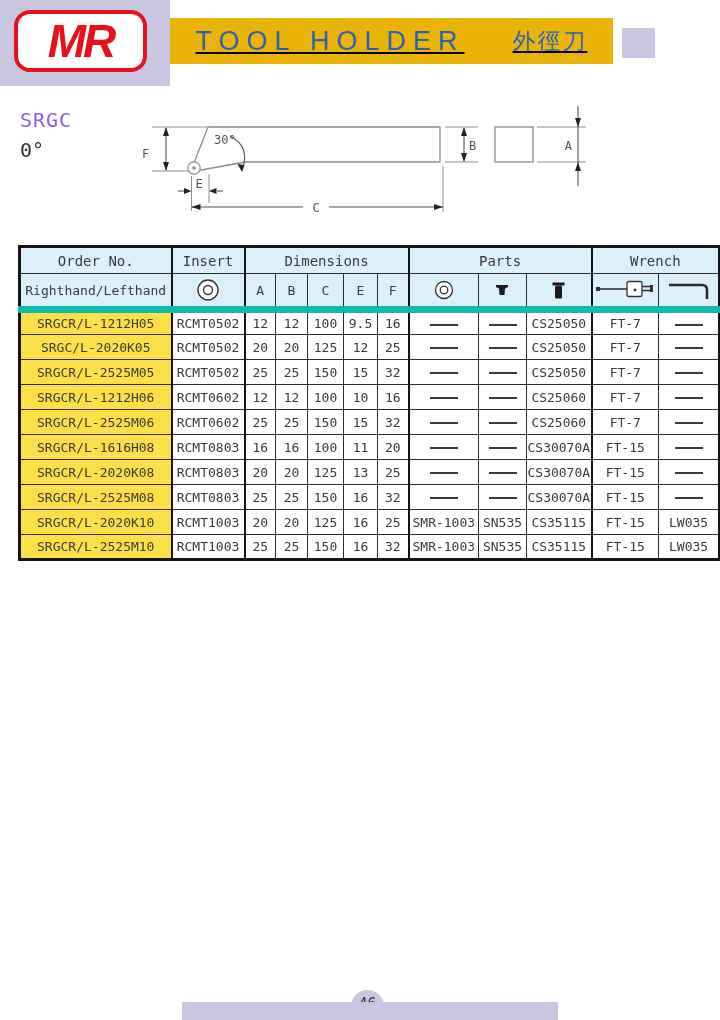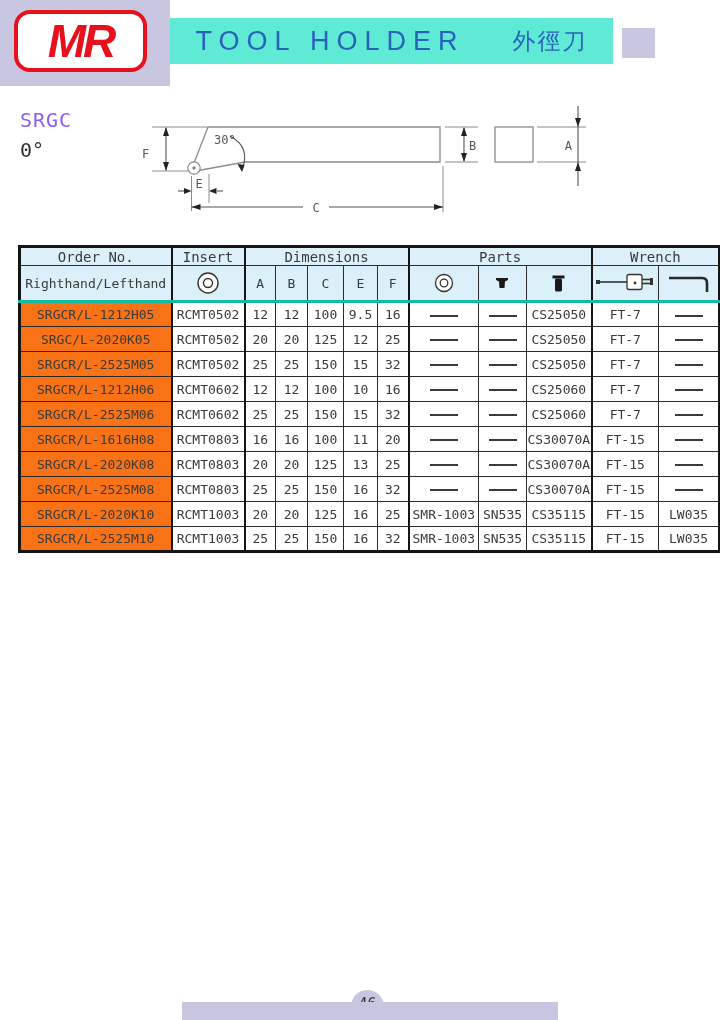--- a/index.html
+++ b/index.html
@@ -7,48 +7,48 @@
               font-family:"DejaVu Sans Mono", monospace; }
   #page { position:relative; width:720px; height:1020px; background:#fff; }
 
   
   .logo-block { position:absolute; left:0; top:0; width:170px; height:86px; background:#c8c6e1; }
   .logo-box { position:absolute; left:14px; top:10px; width:133px; height:62px; background:#fff;
               border:4px solid #e8101c; border-radius:16px; display:flex; align-items:center;
               justify-content:center; }
   .logo-box span { font-family:"Liberation Sans", sans-serif; font-weight:900; font-style:italic;
                    font-size:46px; color:#e8101c; letter-spacing:-3px; line-height:1; }
-  .title-bar { position:absolute; left:170px; top:18px; width:443px; height:46px; background:#5eead4;
-               display:flex; align-items:center; justify-content:center; gap:24px; }
+  .title-bar { position:absolute; left:170px; top:18px; width:443px; height:46px; background:#eab308;
+               display:flex; align-items:center; justify-content:center; gap:24px;text-decoration:underline; }
   .title-en { font-family:"Liberation Sans", sans-serif; font-size:27px; color:#2a62b8;
               letter-spacing:7px; white-space:nowrap; }
   .title-cn { font-family:"Liberation Sans", sans-serif; font-size:23px; color:#2a62b8;
               letter-spacing:2px; white-space:nowrap;margin-left:24px; }
   .deco-square { position:absolute; left:622px; top:28px; width:33px; height:30px; background:#c8c6e1; }
 
   
   .series-label { position:absolute; left:20px; top:108px; font-size:20px; color:#8b5cf6; letter-spacing:1px; }
   .angle-label  { position:absolute; left:20px; top:138px; font-size:20px; color:#2f2f2f; }
 
   
   .drawing { position:absolute; left:130px; top:98px; width:470px; height:125px; }
   .drawing text { font-family:"DejaVu Sans Mono", monospace; font-size:12px; fill:#555; }
 
   
   .tool-table { position:absolute; left:18px; top:245px; width:700px; border-collapse:collapse;
                 table-layout:fixed; border:3px solid #151515; color:#3a3a3a; }
   .tool-table th, .tool-table td { border:1px solid #2b2b2b; text-align:center; vertical-align:middle;
                 font-weight:normal; font-size:13px; overflow:hidden; white-space:nowrap; }
   .tool-table thead th { background:#dcf0fa; }
-  .tool-table thead tr.grp { height:19px; }
+  .tool-table thead tr.grp { height:27px; }
   .tool-table thead tr.grp th { font-size:14px; }
   .tool-table thead tr.sub { height:36px; }
-  .tool-table thead tr.sub th { border-bottom:3px solid #14b8a6; }
+  .tool-table thead tr.sub th { border-bottom:7px solid #14b8a6; }
   .tool-table tbody tr { height:25px; background:#fff; }
-  .tool-table tbody td.c0 { background:#f97316; }
+  .tool-table tbody td.c0 { background:#fde047; }
   .bR { border-right:2px solid #151515 !important; }
   .dash-line { display:inline-block; width:28px; height:2px; background:#3a3a3a; vertical-align:middle; }
   .icon-cell svg { display:block; margin:0 auto; }
 
   
   .page-bump { position:absolute; left:351px; top:990px; width:33px; height:33px; border-radius:50%;
                background:#c8c6e1; display:flex; align-items:flex-start; justify-content:center; }
   .page-bump span { font-size:15px; color:#333; margin-top:5px; }
   .footer-bar { position:absolute; left:182px; top:1002px; width:376px; height:18px; background:#c8c6e1; }
 </style>

